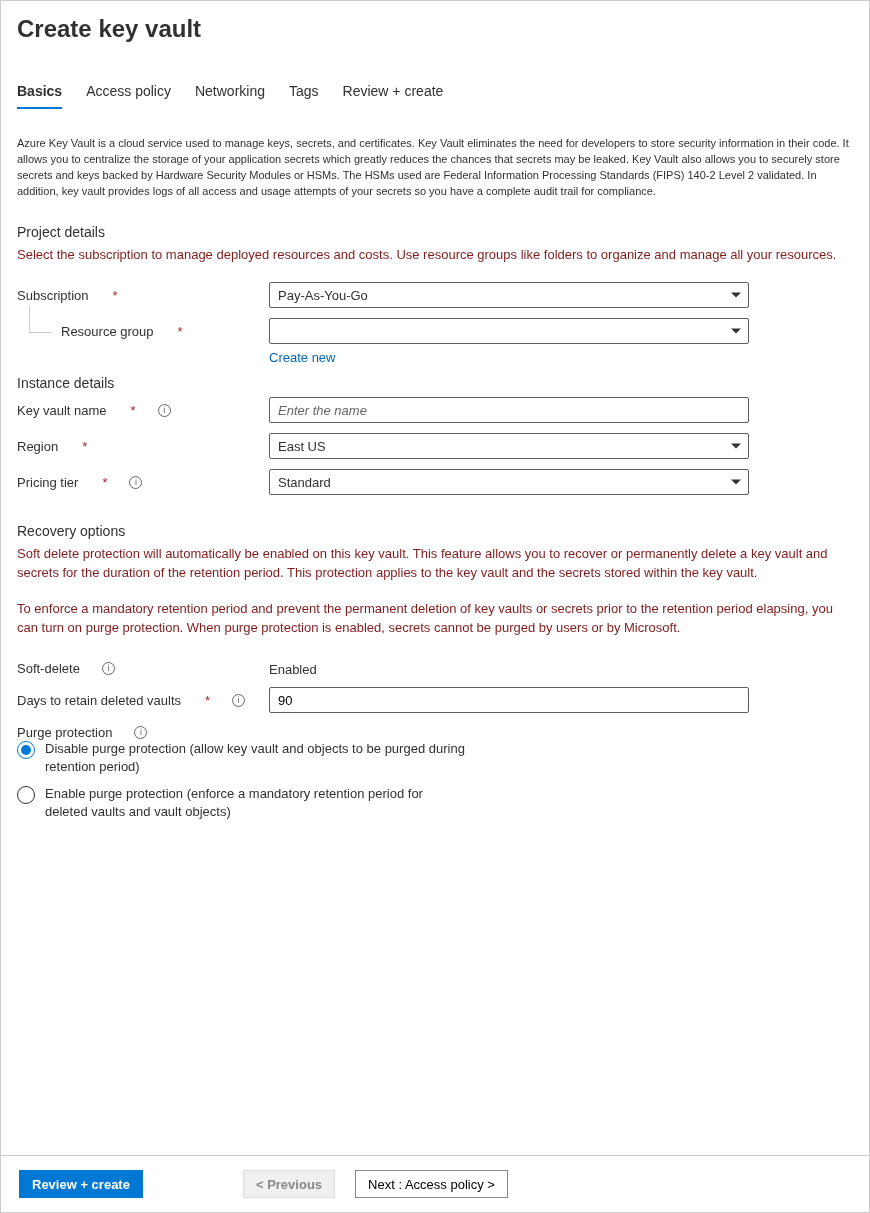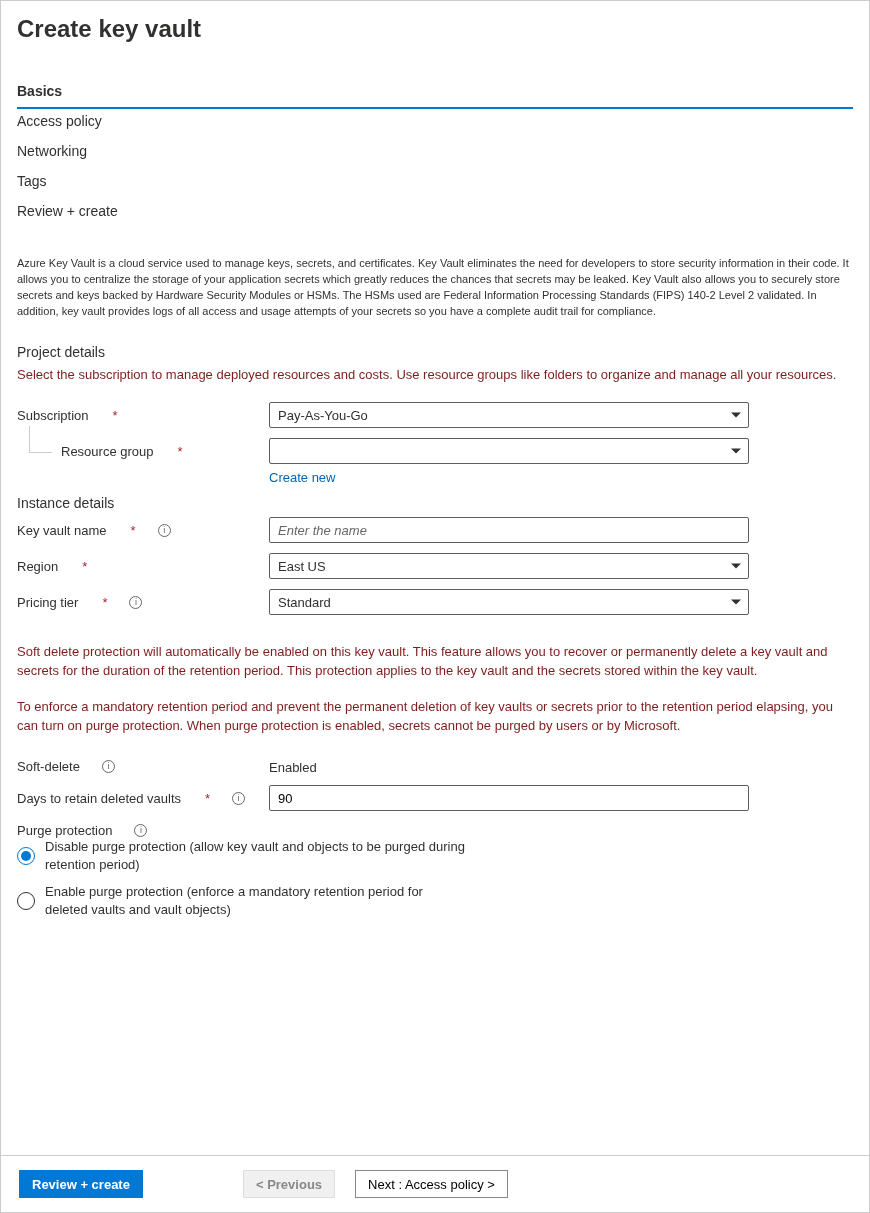--- a/index.html
+++ b/index.html
@@ -13,23 +13,23 @@
     border: 1px solid #ccc;
     display: flex;
     flex-direction: column;
     position: relative;
   }
   .content { padding: 12px 16px 0 16px; flex: 1; overflow: hidden; }
   h1 { font-size: 24px; font-weight: 600; margin-bottom: 36px; margin-top: 2px; }
 
   .tabs {
     display: flex;
+    gap: 24px;
     border-bottom: 1px solid transparent;
     margin-bottom: 26px;
-    flex-direction: column;
   }
   .tab {
     padding: 4px 0 8px 0;
     font-size: 14px;
     color: #323130;
     cursor: pointer;
     border-bottom: 2px solid transparent;
   }
   .tab.active {
     font-weight: 600;
@@ -66,21 +66,21 @@
   .textinput { padding-right: 8px; }
   .textinput::placeholder { color:#666; font-style:italic;}
   .select { cursor:pointer; position:relative; }
   .select .chev {
     position:absolute; right:7px; top:50%; transform:translateY(-50%);
     width:0; height:0; border-left:5px solid transparent; border-right:5px solid transparent;
     border-top:5px solid #323130;
   }
   .link { color:#0066b4; font-size:13px; cursor:pointer; margin-top:4px; display:inline-block;}
   .plain-value { font-size:13px; padding-top:3px; }
-  .radio-row { display:flex; align-items:center; margin-bottom:10px; gap:10px;}
+  .radio-row { display:flex; align-items:flex-start; margin-bottom:10px; gap:10px;}
   .radio-outer {
     width:18px; height:18px; border:1px solid #323130; border-radius:50%;
     display:flex; align-items:center; justify-content:center; flex:none;
     margin-top:1px; cursor:pointer;
   }
   .radio-outer.checked .radio-inner { width:10px; height:10px; border-radius:50%; background:#0078d4; }
   .radio-outer.checked { border-color:#0078d4; }
   .radio-label { font-size:13px; line-height:1.35; max-width:420px; }
 
   .footer {
@@ -180,20 +180,21 @@
       <span class="info-icon">i</span>
     </div>
     <div class="input-col">
       <div class="select">
         <span>Standard</span>
         <span class="chev"></span>
       </div>
     </div>
   </div>
 
+  <div class="section-heading">Recovery options</div>
   <p class="section-sub">Soft delete protection will automatically be enabled on this key vault. This feature allows you to recover or permanently delete a key vault and secrets for the duration of the retention period. This protection applies to the key vault and the secrets stored within the key vault.</p>
   <p class="section-sub" style="margin-bottom:22px;">To enforce a mandatory retention period and prevent the permanent deletion of key vaults or secrets prior to the retention period elapsing, you can turn on purge protection. When purge protection is enabled, secrets cannot be purged by users or by Microsoft.</p>
 
   <div class="row">
     <div class="label-col">
       <span>Soft-delete</span>
       <span class="info-icon">i</span>
     </div>
     <div class="input-col">
       <div class="plain-value">Enabled</div>

